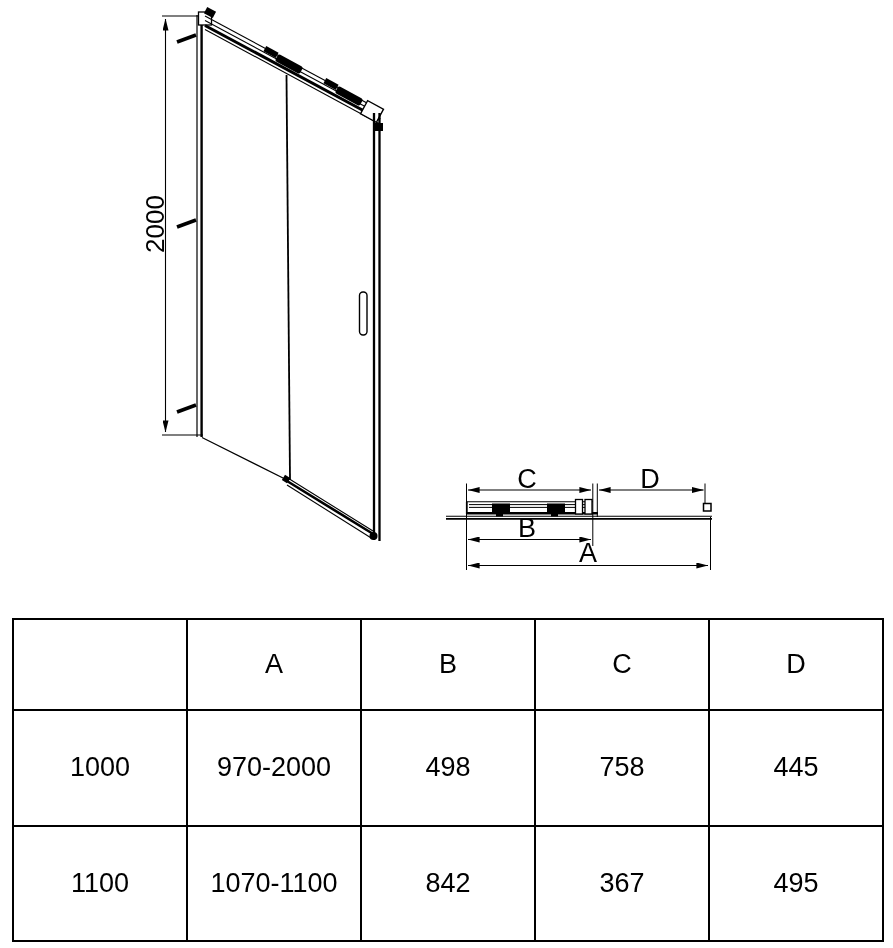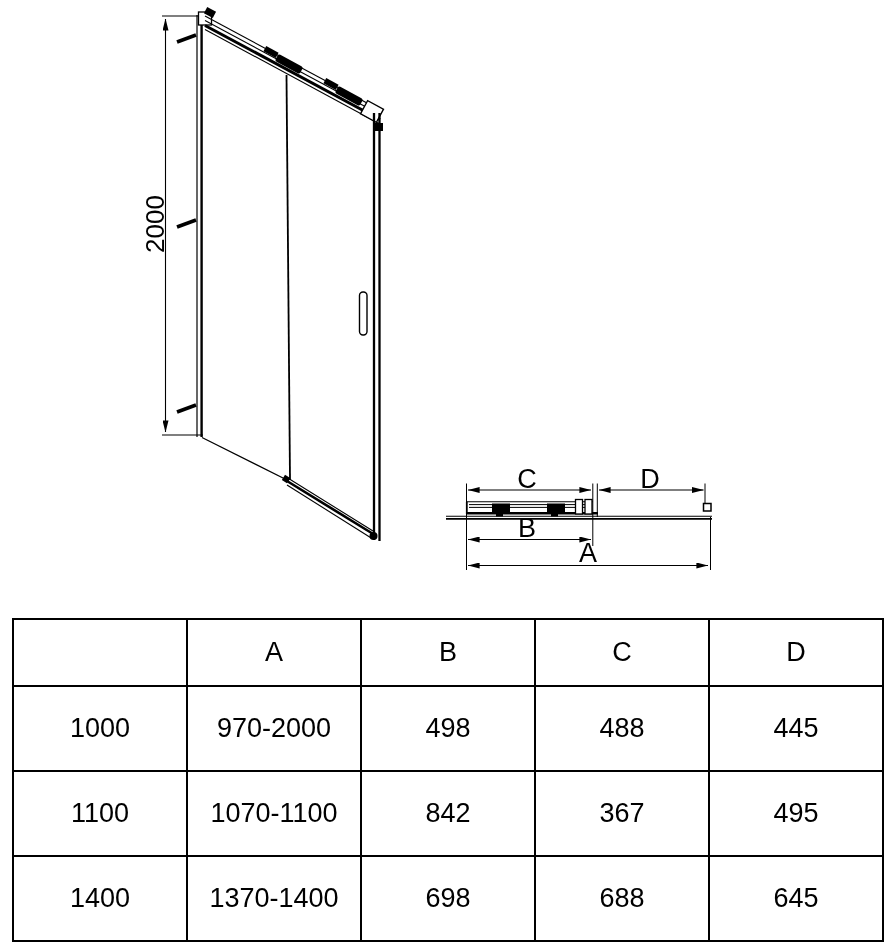--- a/index.html
+++ b/index.html
@@ -157,33 +157,26 @@
       <th></th>
       <th>A</th>
       <th>B</th>
       <th>C</th>
       <th>D</th>
     </tr>
     <tr class="body-row">
       <td>1000</td>
       <td>970-2000</td>
       <td>498</td>
-      <td>488</td>
+      <td>758</td>
       <td>445</td>
     </tr>
     <tr class="body-row">
       <td>1100</td>
       <td>1070-1100</td>
       <td>842</td>
       <td>367</td>
       <td>495</td>
     </tr>
-    <tr class="body-row">
-      <td>1400</td>
-      <td>1370-1400</td>
-      <td>698</td>
-      <td>688</td>
-      <td>645</td>
-    </tr>
   </tbody>
     </table>
 
 </div>
 
 </body></html>

